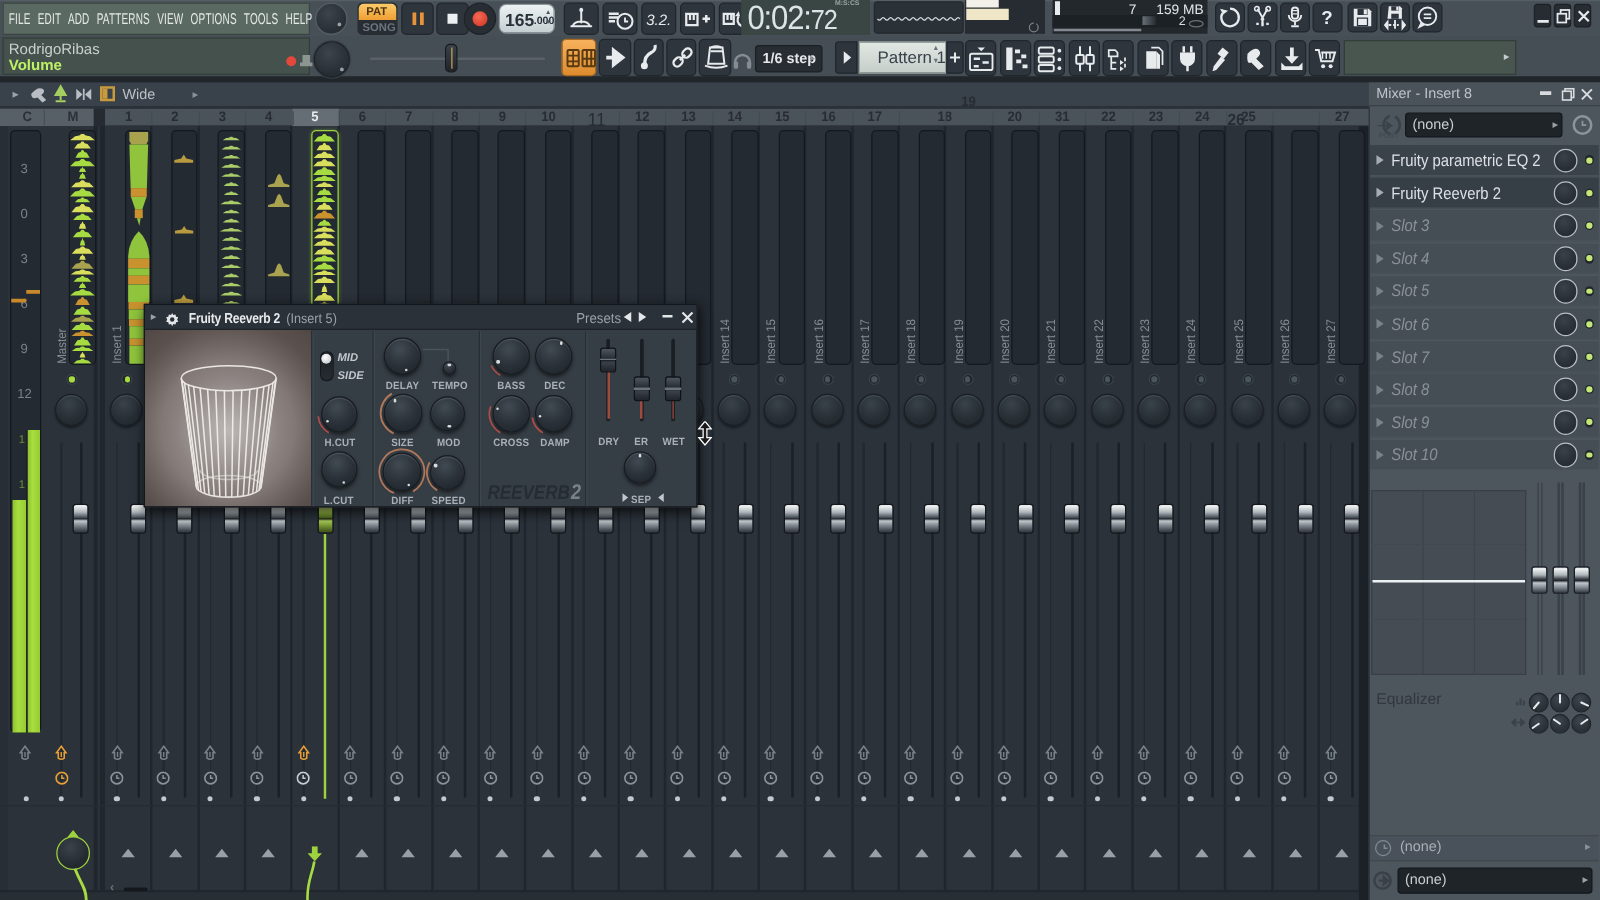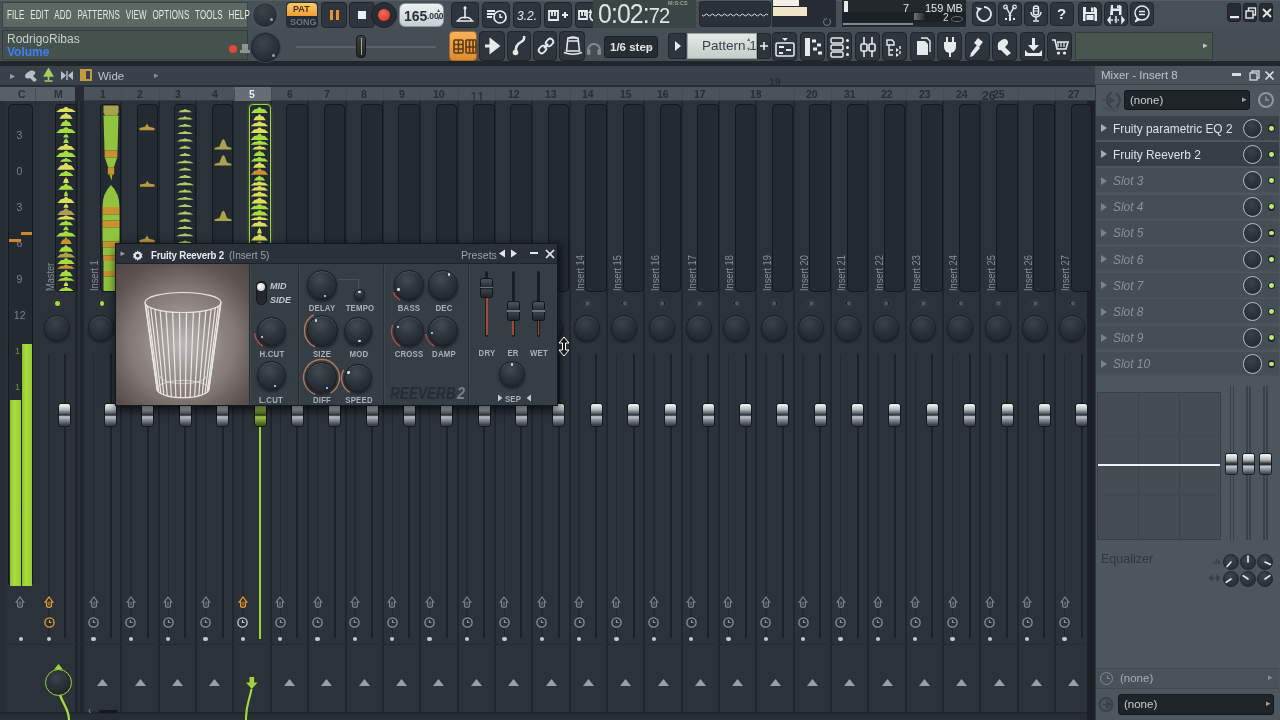--- a/index.html
+++ b/index.html
@@ -108,21 +108,21 @@
     </svg></div>
 <div style="position:absolute;left:1243px;top:3px;width:14px;height:19px;background:#262C31;border-radius:3px;border:1px solid #1D2226;"><svg width="14" height="18">
       <rect x="4.5" y="4" width="7" height="7" stroke="#E8EBED" fill="none" stroke-width="1.4"></rect>
       <rect x="2" y="7" width="7" height="7" fill="#2A3036" stroke="#E8EBED" stroke-width="1.4"></rect>
     </svg></div>
 <div style="position:absolute;left:1259px;top:3px;width:14px;height:19px;background:#262C31;border-radius:3px;border:1px solid #1D2226;"><svg width="14" height="18">
       <path d="M3 5 l8 8 M11 5 l-8 8" stroke="#E8EBED" stroke-width="1.8"></path>
     </svg></div>
 <div style="position:absolute;left:2px;top:30px;width:246px;height:30px;background:#45514C;border:1px solid #333E39;"></div>
 <div style="position:absolute;left:7px;top:33px;font-size:12px;color:#C9CFCC;font-weight:400;white-space:nowrap;line-height:1;">RodrigoRibas</div>
-<div style="position:absolute;left:7px;top:46px;font-size:12px;color:#3b82f6;font-weight:700;white-space:nowrap;line-height:1;">Volume</div>
+<div style="position:absolute;left:7px;top:46px;font-size:12px;color:#bef264;font-weight:700;white-space:nowrap;line-height:1;">Volume</div>
 <div style="position:absolute;left:229px;top:45px;width:8px;height:8px;border-radius:50%;background:#E2493B;"></div>
 <svg style="position:absolute;left:239px;top:42px" width="12" height="13">
     <path d="M3 2 h6 v6 h-6 z M1 8 h10 v3 h-10 z" fill="#8D9591"></path>
   </svg>
 <div style="position:absolute;left:251px;top:33px;width:29px;height:29px;border-radius:50%;background:radial-gradient(circle at 40% 32%,#3C444C,#262D33 70%);border:1px solid #1E2328;box-shadow:0 0 0 1px #3A424A;"></div>
 <div style="position:absolute;left:272px;top:54px;width:3px;height:3px;border-radius:50%;background:#9AA2A8;"></div>
 <div style="position:absolute;left:296px;top:46px;width:140px;height:2px;background:#5A6268;border-radius:1px;"></div>
 <div style="position:absolute;left:356px;top:35px;width:10px;height:23px;background:linear-gradient(#3A424A,#1E2429);border-radius:4px;border:1px solid #15191d;"></div>
 <div style="position:absolute;left:360.5px;top:38px;width:1.5px;height:17px;background:#C8A05A;"></div>
 <div style="position:absolute;left:449px;top:31px;width:28px;height:30px;background:linear-gradient(#F7B15C,#DE8B2E);border-radius:4px;border:1px solid #A86A20;"><svg width="28" height="30">

